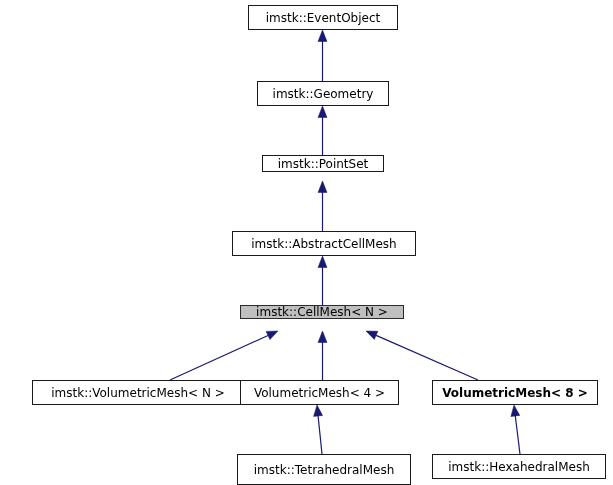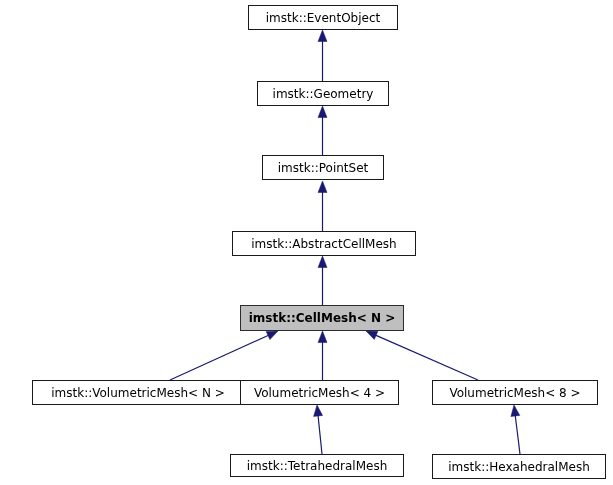--- a/index.html
+++ b/index.html
@@ -105,45 +105,45 @@
   </svg>
 
   <div class="node" style="left:248px; top:5px; width:150px; height:25px;">
     <span>imstk::EventObject</span>
   </div>
 
   <div class="node" style="left:257px; top:81px; width:132px; height:25px;text-align:right;">
     <span>imstk::Geometry</span>
   </div>
 
-  <div class="node" style="left:262px; top:155px; width:122px; height:25px;justify-content:center;">
+  <div class="node" style="left:262px; top:155px; width:122px; height:17px;justify-content:center;">
     <span>imstk::PointSet</span>
   </div>
 
   <div class="node" style="left:232px; top:231px; width:184px; height:25px;align-items:center;">
     <span>imstk::AbstractCellMesh</span>
   </div>
 
-  <div class="node highlight" style="left:240px; top:305px; width:164px; height:26px;font-weight:bold;">
+  <div class="node highlight" style="left:240px; top:305px; width:164px; height:14px;">
     <span>imstk::CellMesh&lt; N &gt;</span>
   </div>
 
   <div class="node" style="left:4px; top:380px; width:212px; height:25px;margin-left:28px;">
     <span>imstk::VolumetricMesh&lt; N &gt;</span>
   </div>
 
   <div class="node" style="left:240px; top:380px; width:159px; height:25px;">
     <span>VolumetricMesh&lt; 4 &gt;</span>
   </div>
 
-  <div class="node" style="left:432px; top:380px; width:166px; height:25px;">
+  <div class="node" style="left:432px; top:380px; width:166px; height:25px;font-weight:bold;">
     <span>VolumetricMesh&lt; 8 &gt;</span>
   </div>
 
-  <div class="node" style="left:230px; top:454px; width:174px; height:23px;">
+  <div class="node" style="left:237px; top:454px; width:174px; height:31px;">
     <span>imstk::TetrahedralMesh</span>
   </div>
 
   <div class="node" style="left:432px; top:454px; width:174px; height:25px;">
     <span>imstk::HexahedralMesh</span>
   </div>
 
 </div>
 
 </body></html>

